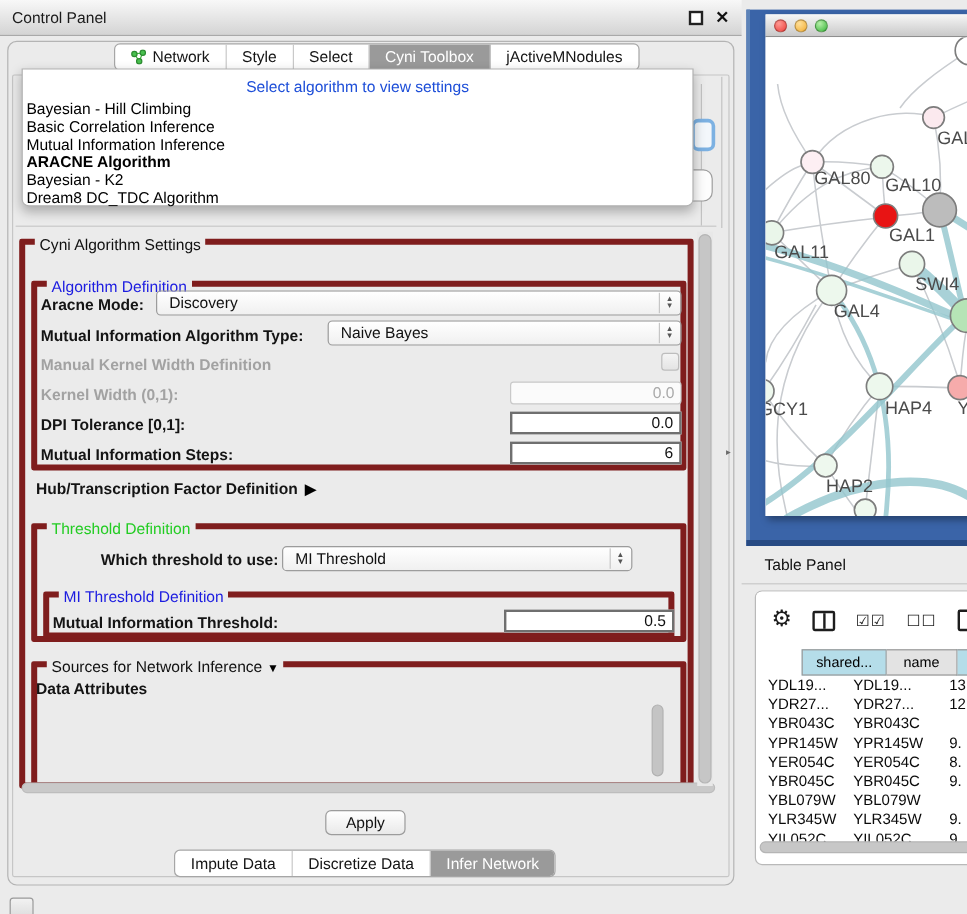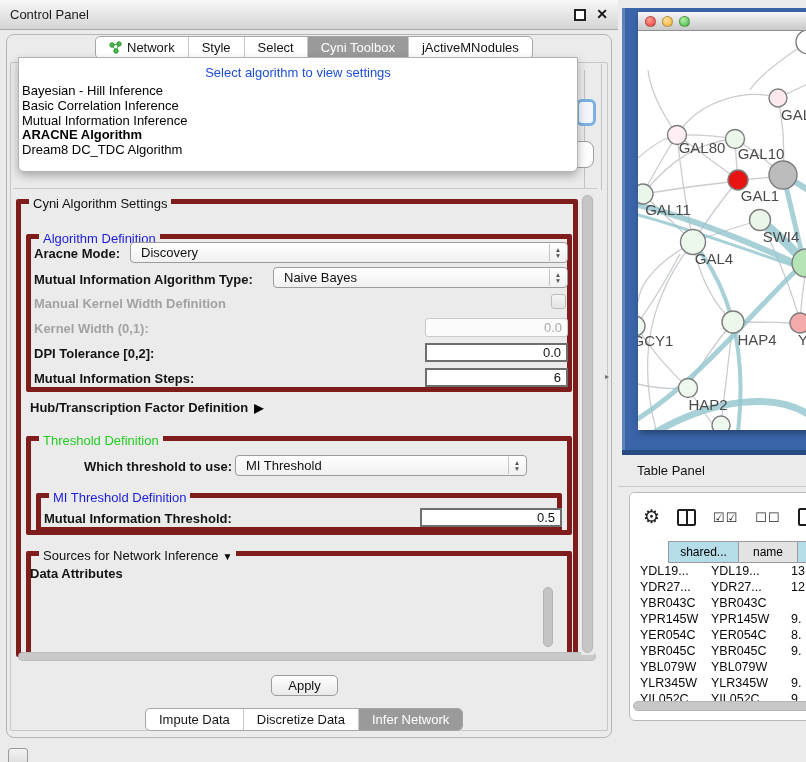--- a/index.html
+++ b/index.html
@@ -177,24 +177,25 @@
         <span>Cyni Toolbox</span>
       </div>
       <div class="seg">
         <span>jActiveMNodules</span>
       </div>
     </div>
 
   <div id="algo-pop" class="abs">
     <div id="algo-hint">Select algorithm to view settings</div>
     <div id="algo-items">
-        <div class="algo-item">Bayesian - Hill Inference</div>
+        <div class="algo-item">Bayesian - Hill Climbing</div>
         <div class="algo-item">Basic Correlation Inference</div>
         <div class="algo-item">Mutual Information Inference</div>
         <div class="algo-item sel">ARACNE Algorithm</div>
+        <div class="algo-item">Bayesian - K2</div>
         <div class="algo-item">Dream8 DC_TDC Algorithm</div>
       </div>
   </div>
 
   <div class="group abs" style="left:16px;top:199px;width:562px;height:458px;">
     <span class="gtitle">Cyni Algorithm Settings</span>
   </div>
 
   <div class="group abs" style="left:26px;top:234px;width:546px;height:158px;">
     <span class="gtitle t-blue">Algorithm Definition</span>
@@ -212,21 +213,21 @@
     <span>Naive Bayes</span>
     <span class="stepper">
         <span>▲</span>
         <span>▼</span>
       </span>
   </div>
   <div class="lbl dis abs" style="left:34px;top:296px;">Manual Kernel Width Definition</div>
   <div class="chk abs" style="left:551px;top:294px;"></div>
   <div class="lbl dis abs" style="left:34px;top:321px;">Kernel Width (0,1):</div>
   <div class="field dis abs" style="left:425px;top:318px;width:143px;">0.0</div>
-  <div class="lbl abs" style="left:34px;top:346px;">DPI Tolerance [0,2]:</div>
+  <div class="lbl abs" style="left:34px;top:346px;">DPI Tolerance [0,1]:</div>
   <div class="field abs" style="left:425px;top:343px;width:143px;">0.0</div>
   <div class="lbl abs" style="left:34px;top:371px;">Mutual Information Steps:</div>
   <div class="field abs" style="left:425px;top:368px;width:143px;">6</div>
 
   <div class="lbl abs" style="left:30px;top:400px;font-weight:bold;">
     <span>Hub/Transcription Factor Definition</span><span class="arrow-r">▶</span>
   </div>
 
   <div class="group abs" style="left:26px;top:436px;width:546px;height:99px;">
     <span class="gtitle t-green">Threshold Definition</span>

